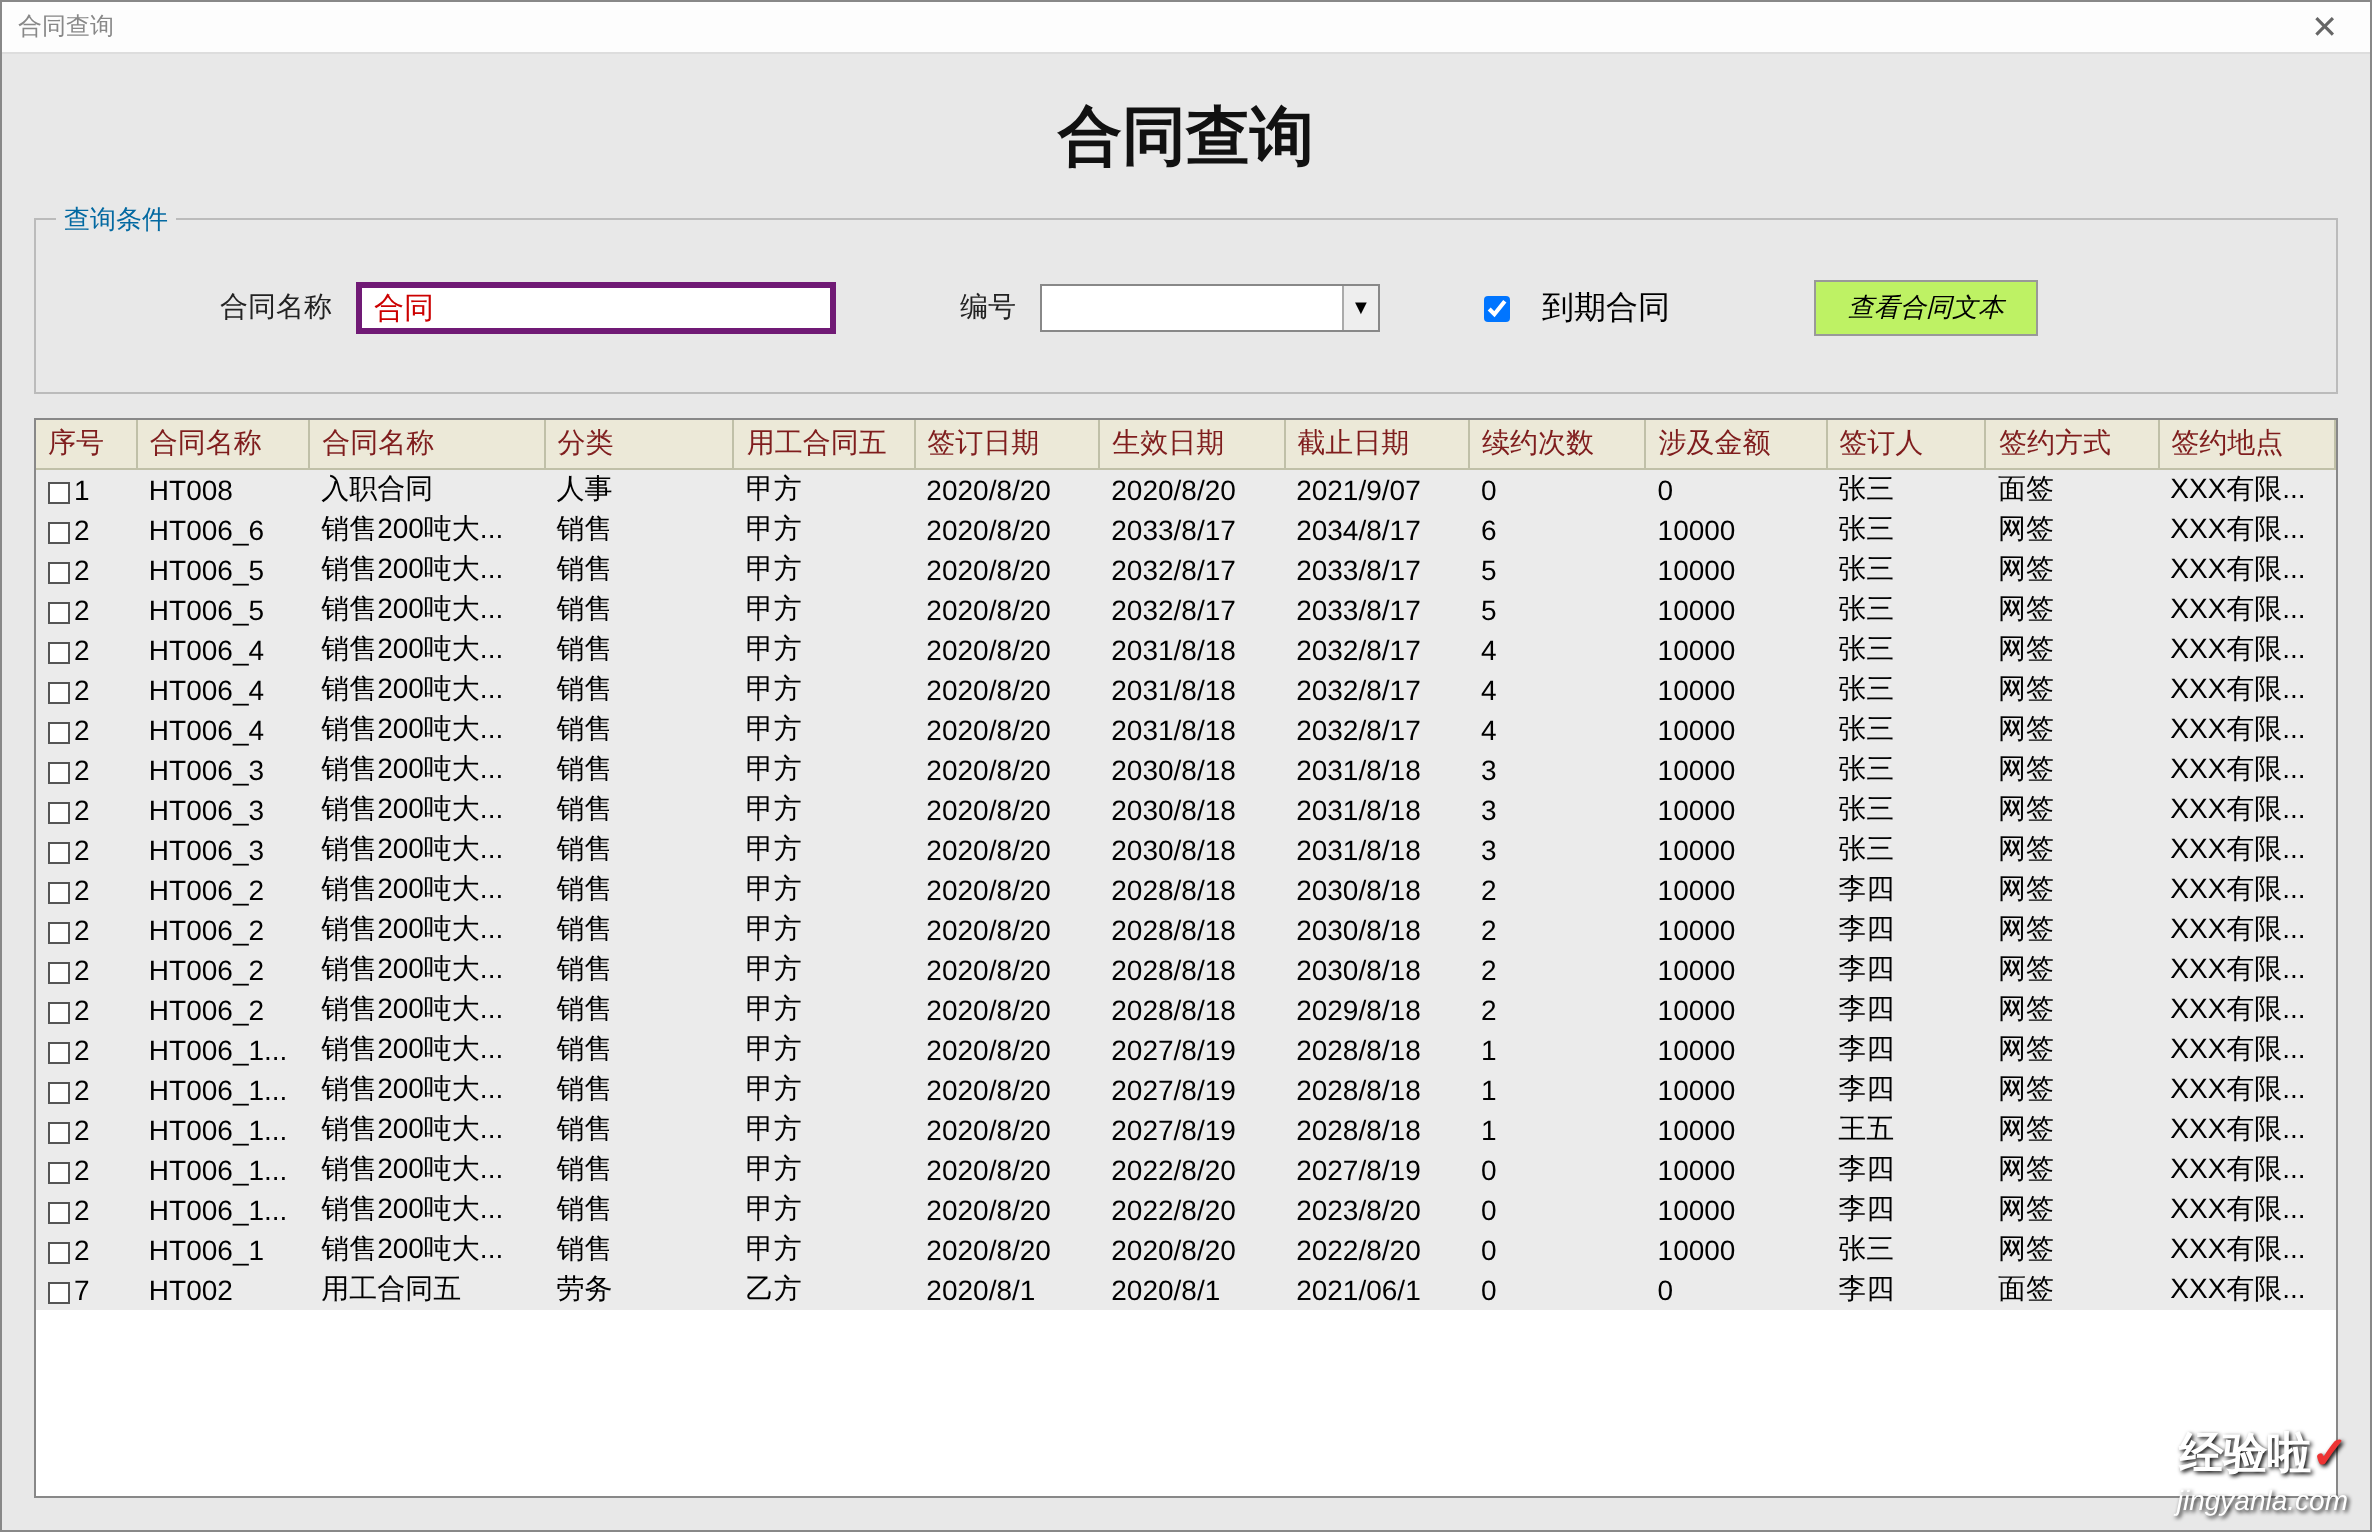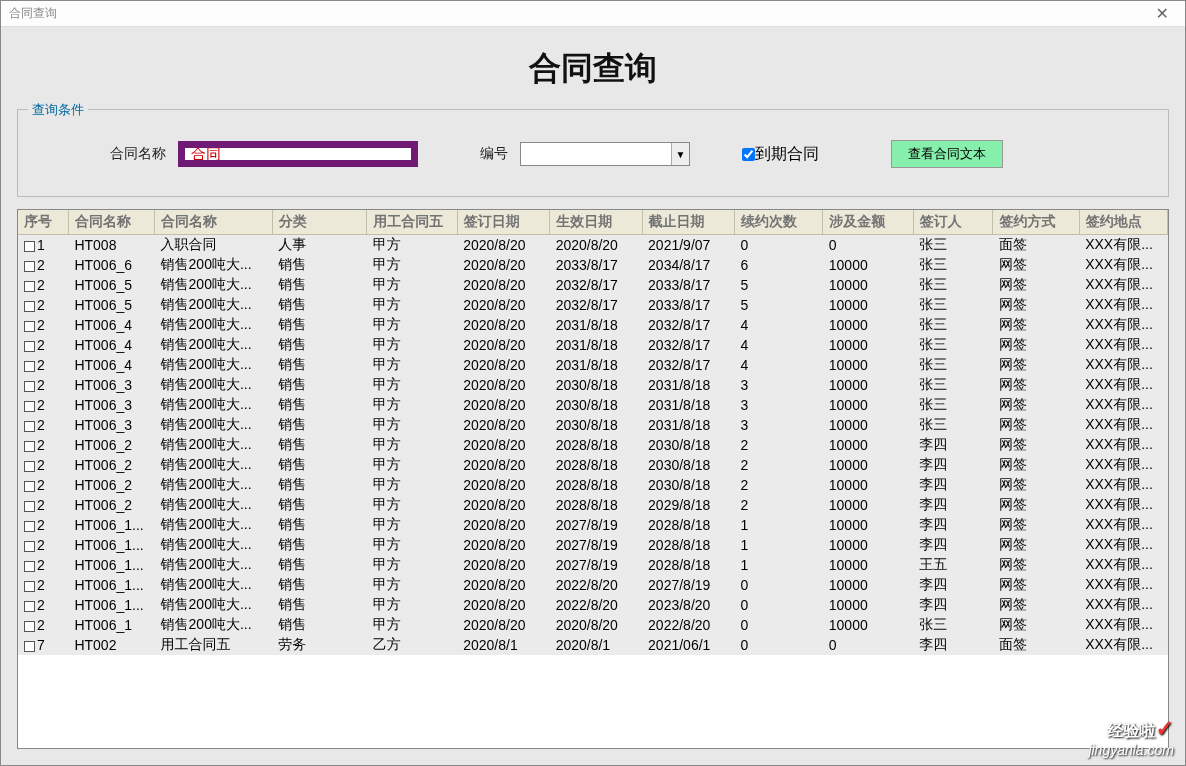--- a/index.html
+++ b/index.html
@@ -62,21 +62,21 @@
 .query-row {
   display: flex;
   align-items: center;
   gap: 12px;
 }
 .lbl {
   font-size: 14px;
   color: #222;
 }
 .txt-input {
-  border: 7px solid #701a75;
+  border: 3px solid #701a75;
   height: 26px;
   padding: 2px 6px;
   font-size: 15px;
   background: #fff;
   color: #c00;
 }
 .txt-input.name { width: 240px; margin-right: 50px; }
 .combo {
   border: 1px solid #888;
   height: 24px;
@@ -90,28 +90,29 @@
 .combo-arrow {
   width: 18px;
   height: 22px;
   background: #eee;
   border-left: 1px solid #aaa;
   display: flex;
   align-items: center;
   justify-content: center;
   font-size: 10px;
 }
-.chk-wrap { display: flex; align-items: center; gap: 0; margin-right: 60px; }
+.chk-wrap { display: flex; align-items: center; gap: 16px; margin-right: 60px; }
 .chk { width: 13px; height: 13px; }
 .btn {
   border: 1px solid #999;
-  background: #86efac;
+  background: #bef264;
   padding: 4px 16px;
   font-size: 13px;
   cursor: pointer;
+  font-style: italic;
 }
 .table-wrap {
   margin: 0 16px 16px 16px;
   border: 1px solid #888;
   flex: 1;
   overflow: hidden;
   position: relative;
   background: #fff;
 }
 .table-body-wrap {
@@ -124,22 +125,22 @@
   width: 100%;
   table-layout: fixed;
 }
 th {
   background: #ece9d8;
   border-right: 1px solid #c0c0a8;
   border-bottom: 1px solid #c0c0a8;
   text-align: left;
   padding: 3px 6px;
   font-size: 14px;
-  font-weight: bold;
-  color: #737373;
+  font-weight: normal;
+  color: #7f1d1d;
   position: sticky;
   top: 0;
   white-space: nowrap;
   overflow: hidden;
 }
 td {
   padding: 1px 6px;
   font-size: 14px;
   color: #000;
   white-space: nowrap;
@@ -160,21 +161,21 @@
   position: absolute;
   bottom: 8px;
   right: 12px;
   color: #fff;
   font-size: 14px;
   text-shadow: 1px 1px 2px #000;
   font-style: italic;
   z-index: 100;
   text-align: right;
 }
-.watermark .brand { font-size: 16px; font-weight: bold; font-style: normal;}
+.watermark .brand { font-size: 22px; font-weight: bold; font-style: normal;}
 .watermark .check { color: #e33; font-weight: bold; font-size: 22px; font-style: normal;}
 </style>
 </head>
 <body>
 
 <div class="window">
   <div class="titlebar">
     <span>合同查询</span>
     <span class="close-btn">✕</span>
   </div>

